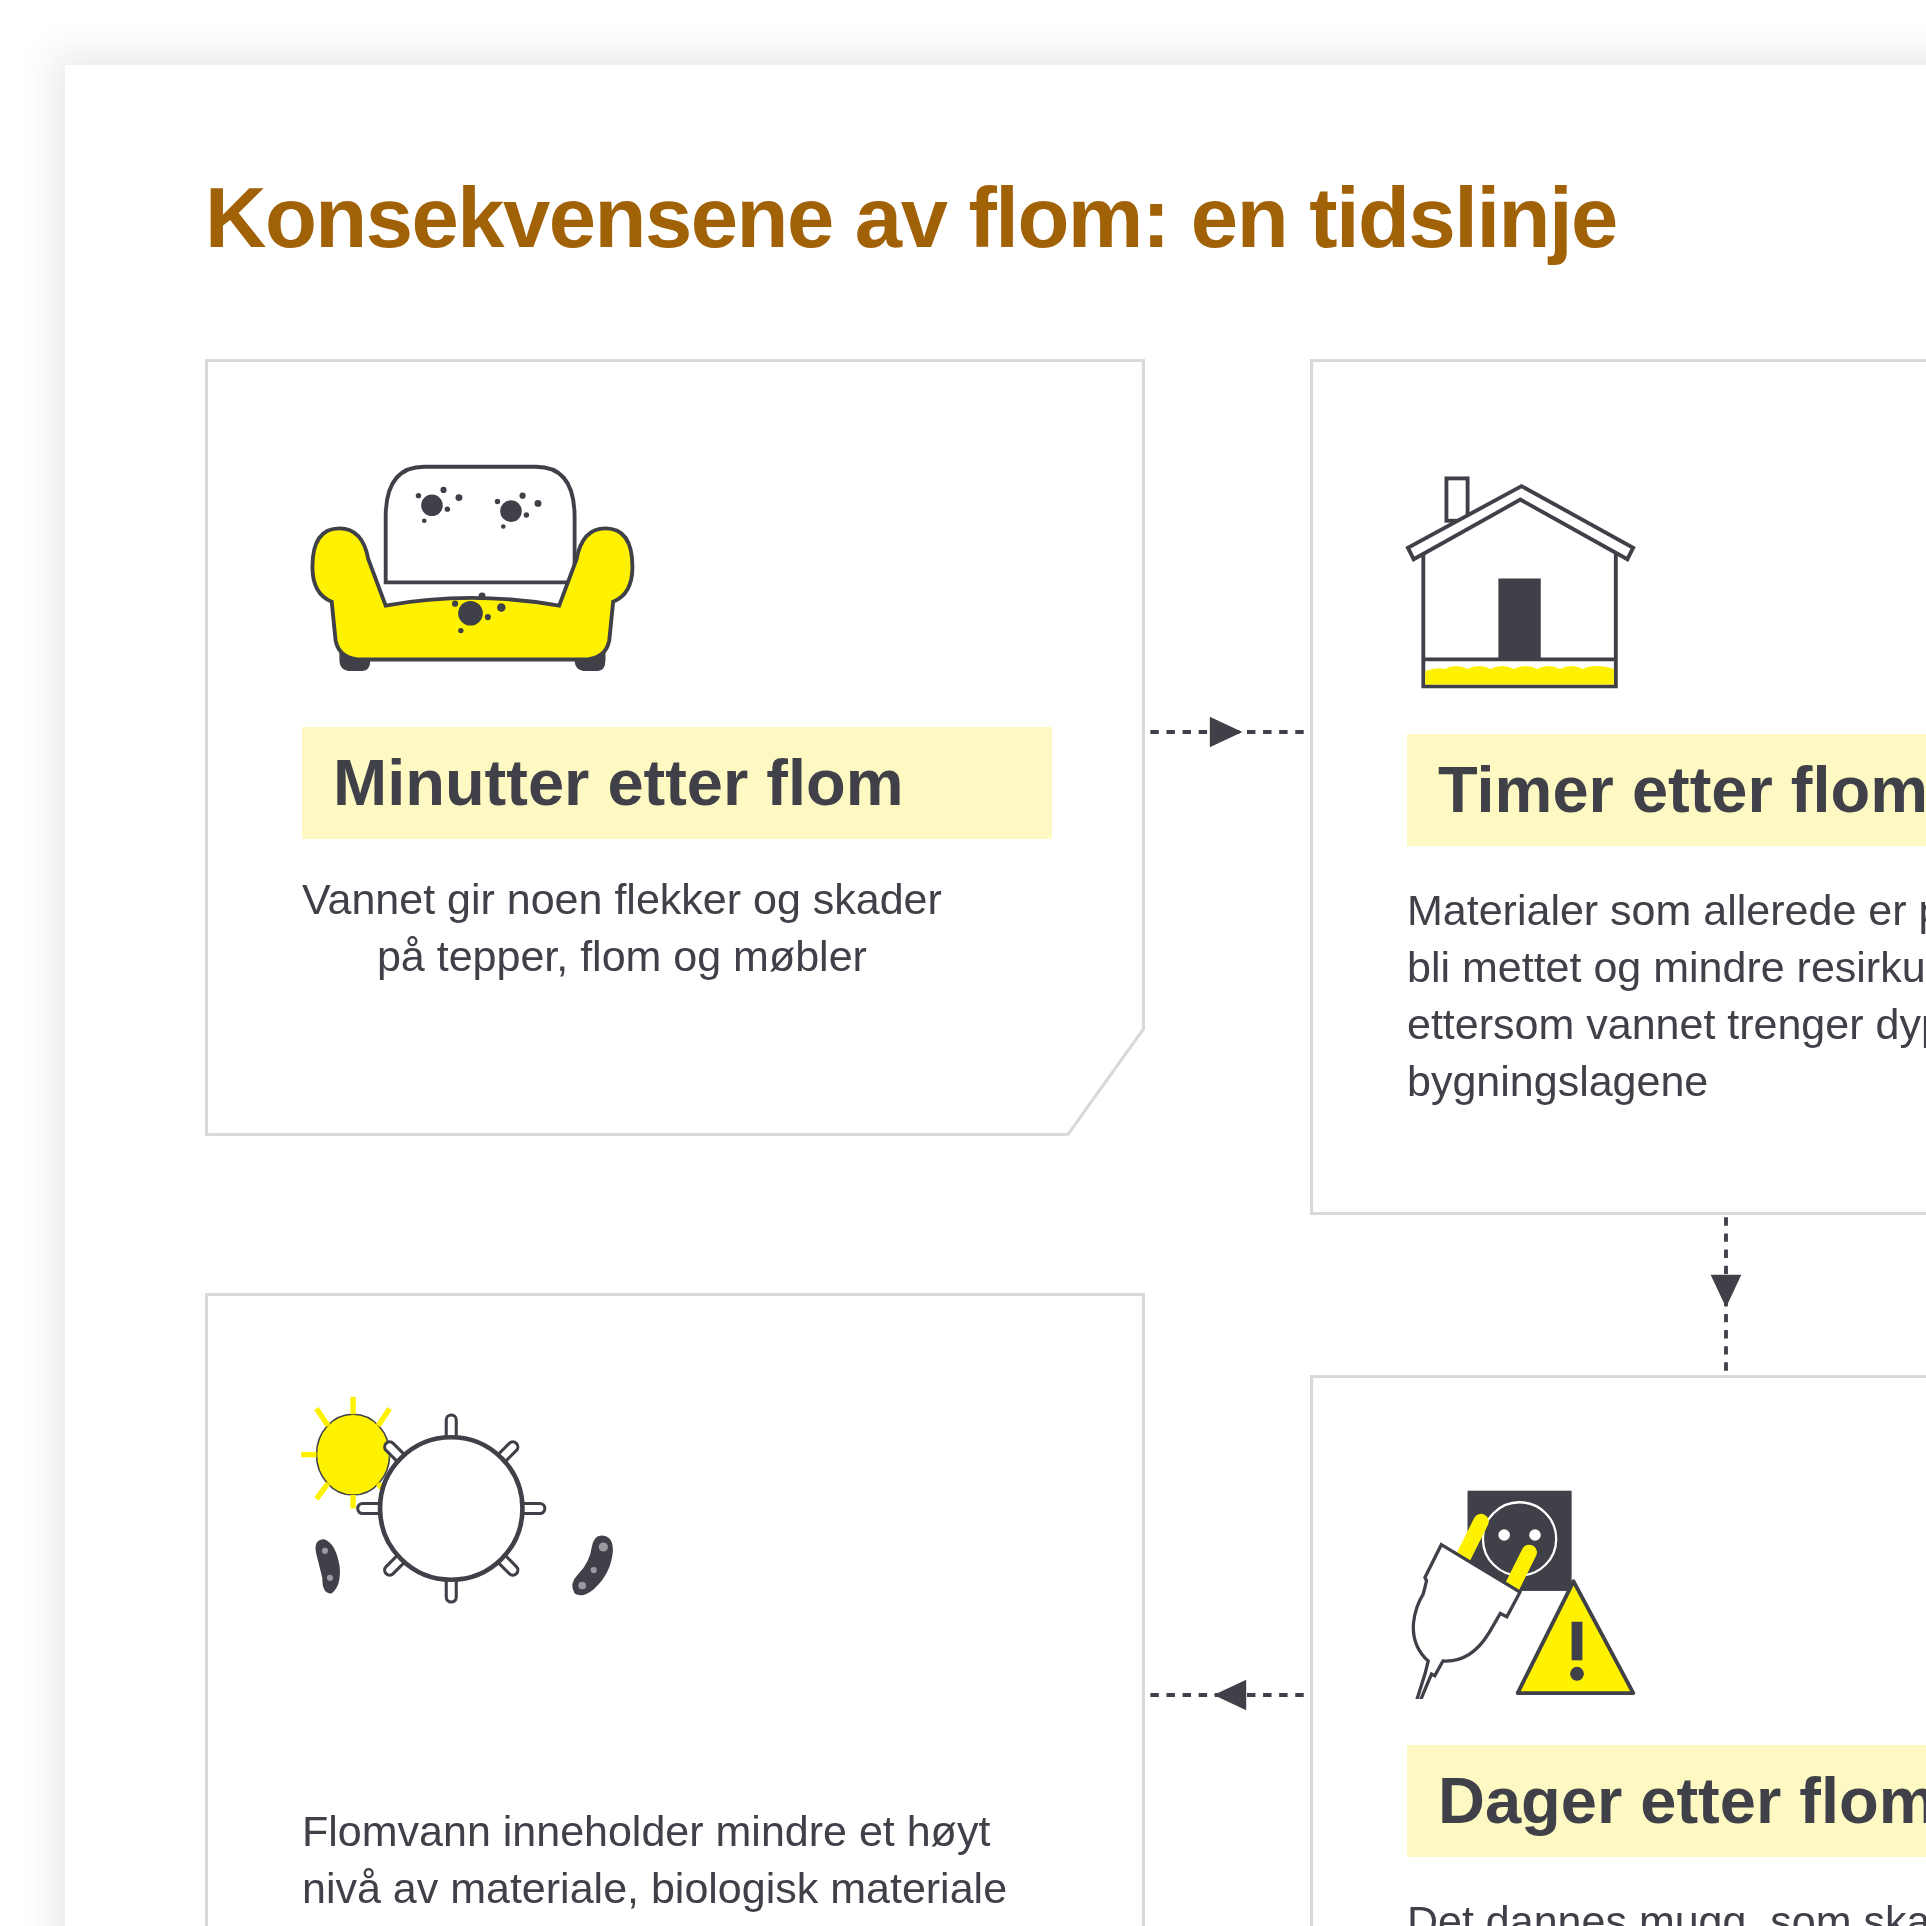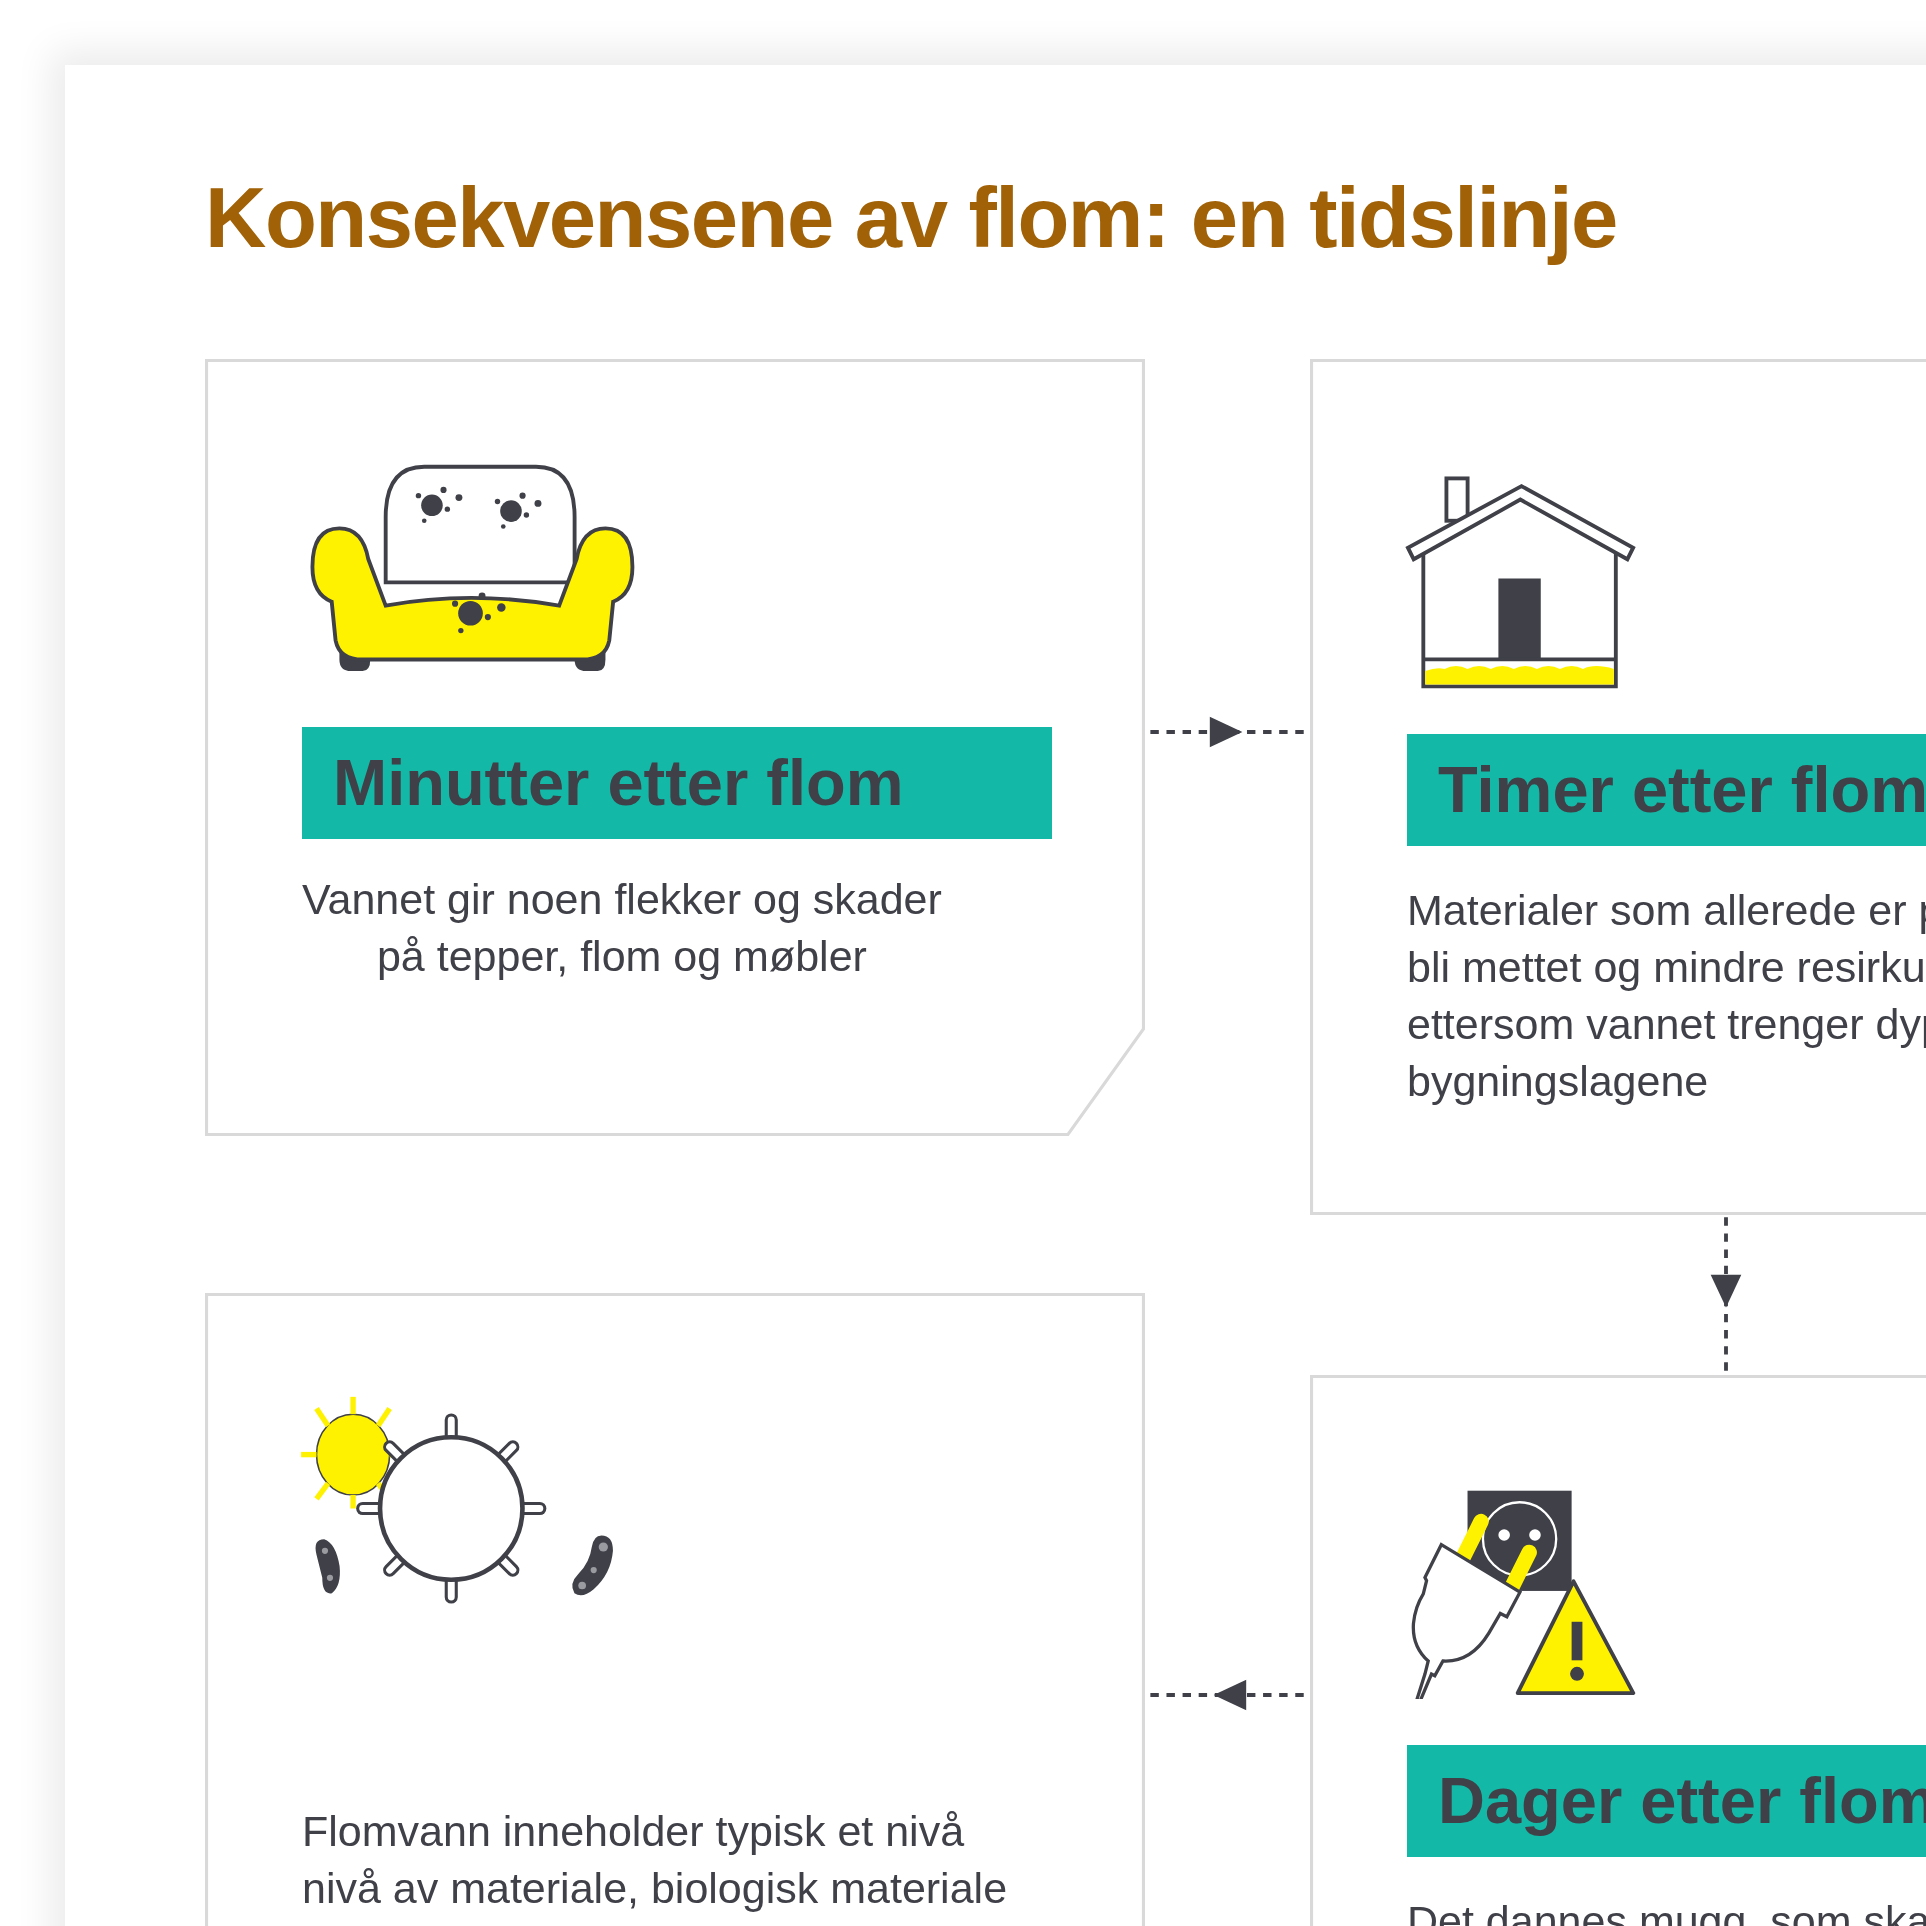--- a/index.html
+++ b/index.html
@@ -4,21 +4,21 @@
 <style>
   html,body{margin:0;padding:0;}
   body{width:2465px;height:2687px;background:#ffffff;position:relative;overflow:hidden;font-family:"Liberation Sans","DejaVu Sans",sans-serif;color:#3f4048;}
   .sheet{position:absolute;left:65px;top:65px;width:2335px;height:2549px;background:#ffffff;
     box-shadow:0 0 23px 7.7px rgba(0,0,0,0.09);
     clip-path:polygon(0 0,100% 0,100% 94%,96% 100%,0 100%);}
   .sheet-shadow{position:absolute;left:65px;top:65px;width:2335px;height:2549px;box-shadow:0 0 35px 15.4px rgba(0,0,0,0.08);}
   .title{position:absolute;left:205px;top:169px;font-size:85px;font-weight:bold;letter-spacing:-1.5px;color:#a16207;white-space:nowrap;}
   .card{position:absolute;}
   .card svg.frame{position:absolute;left:0;top:0;width:100%;height:100%;overflow:visible;}
-  .heading{position:absolute;background:#14b8a6;font-weight:bold;font-size:65px;color:#3f4048;white-space:nowrap;box-sizing:border-box;padding-left:31px;line-height:112px;height:112px;}
+  .heading{position:absolute;background:#fef9c3;font-weight:bold;font-size:65px;color:#3f4048;white-space:nowrap;box-sizing:border-box;padding-left:31px;line-height:112px;height:112px;}
   .body-text{position:absolute;font-size:43px;line-height:57px;color:#3f4048;}
   .body-text div{white-space:nowrap;}
   .icon{position:absolute;}
   .arrow{position:absolute;}
 </style>
 </head>
 <body>
 
 <div class="sheet-shadow"></div>
 <div class="sheet"></div>
@@ -143,21 +143,21 @@
       <path d="M50 420 Q40 380 70 380 Q100 390 110 450 Q115 500 90 520 Q65 525 65 480 Z" fill="#3f4048"></path>
       <circle cx="72" cy="410" r="8" fill="#9a9ba0"></circle>
         <circle cx="85" cy="480" r="8" fill="#9a9ba0"></circle>
       <path d="M790 370 Q820 370 820 410 Q815 470 770 510 Q740 535 720 520 Q705 495 730 470 Q760 440 765 400 Q770 370 790 370 Z" fill="#3f4048"></path>
       <circle cx="795" cy="400" r="12" fill="#9a9ba0"></circle>
         <circle cx="770" cy="460" r="8" fill="#9a9ba0"></circle>
         <circle cx="740" cy="500" r="10" fill="#9a9ba0"></circle>
     </g>
   </svg>
   <div class="body-text" style="left:97px;top:510px;">
-    <div>Flomvann inneholder typisk et nivå</div>
+    <div>Flomvann inneholder mindre et høyt</div>
     <div>nivå av materiale, biologisk materiale</div>
     <div>og kjemikalier fra byggematerialer, noe</div>
 
   </div>
 </div>
 
 <svg class="arrow" style="left:1150px;top:709px;width:156px;height:46px;" viewBox="0 0 405 120">
   <line x1="0" y1="60" x2="405" y2="60" stroke="#3f4048" stroke-width="10" stroke-dasharray="22 20"></line>
   <polygon points="155,20 240,60 155,100" fill="#3f4048"></polygon>
 </svg>

